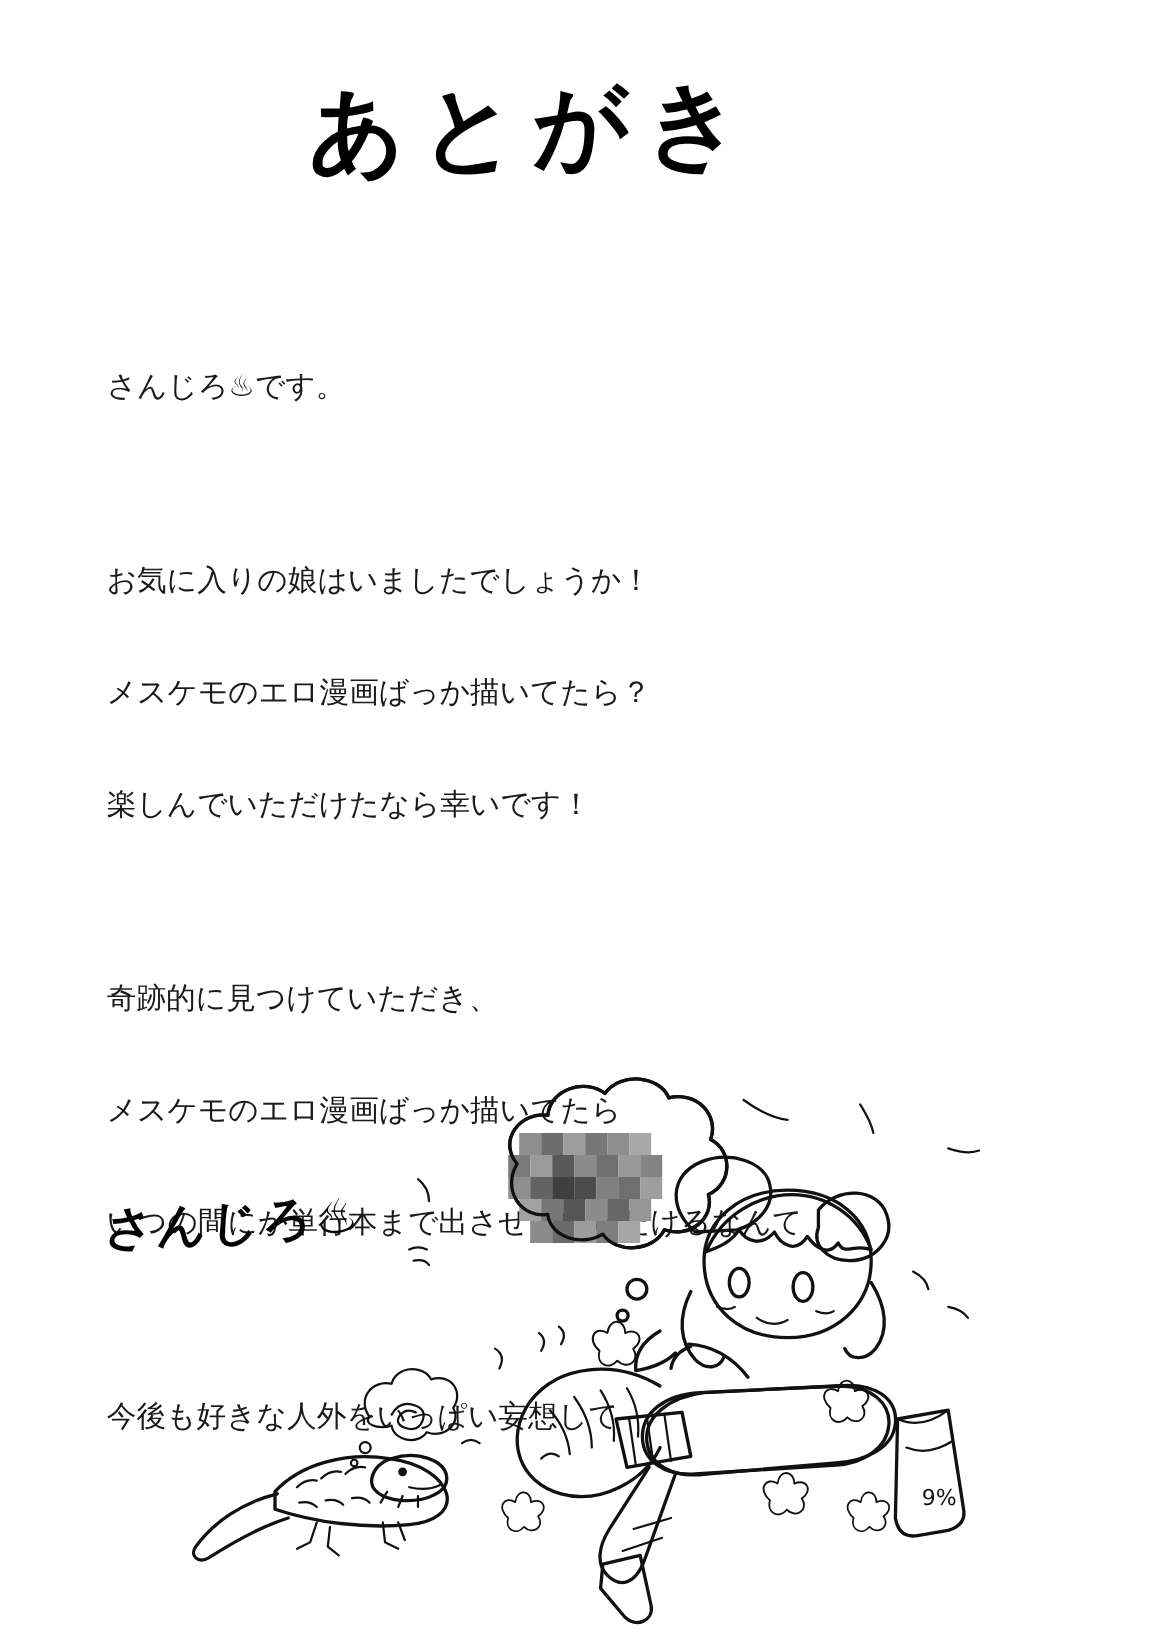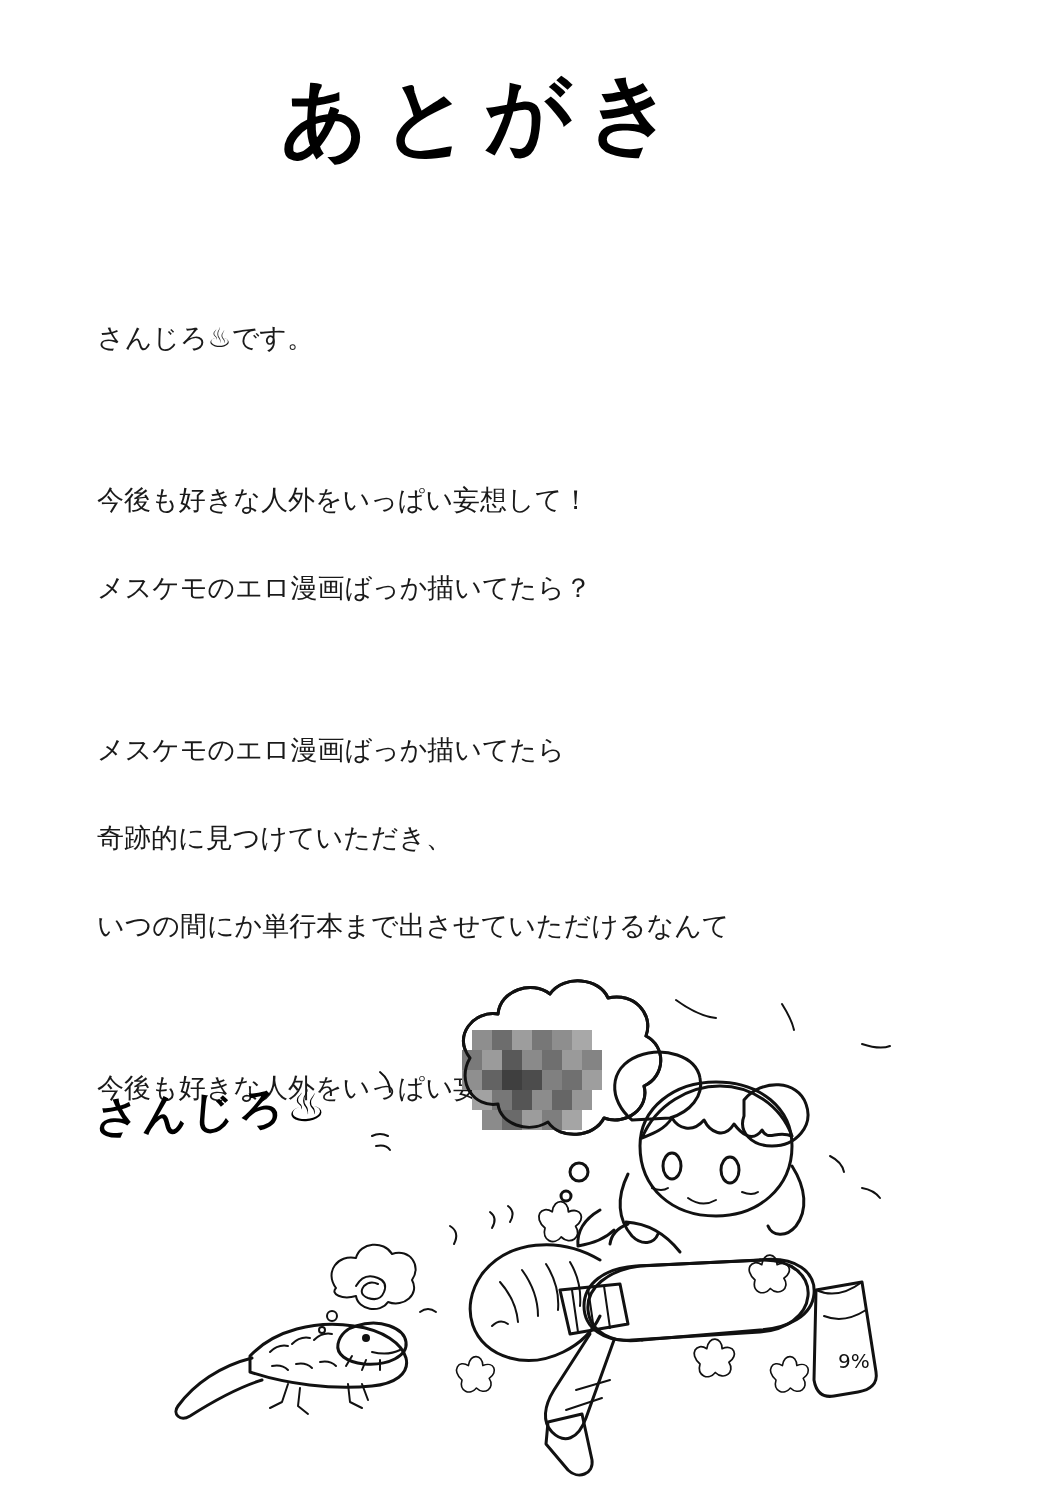--- a/index.html
+++ b/index.html
@@ -39,21 +39,21 @@
     font-size: 27px;
     line-height: 44px;
     color: #1a1a1a;
     font-family: "DejaVu Sans", sans-serif;
   }
   .para {
     margin: 0 0 30px 0;
     white-space: pre-line;
   }
   .para:last-child { margin-bottom: 0; }
-  .para .line { display: block; }
+  .para .line { display: block; margin-top: 14px; }
 
   
   .signature {
     position: absolute;
     left: 95px;
     top: 1082px;
     font-size: 44px;
     font-weight: bold;
     letter-spacing: 3px;
     color: #000;
@@ -84,27 +84,28 @@
 
 <div class="title">あとがき</div>
 
 <div class="body-text">
 
   <p class="para">
     <span class="line">さんじろ♨です。</span>
   </p>
 
   <p class="para">
-    <span class="line">今後も好きな人外をいっぱい妄想して！</span>
+    <span class="line">お気に入りの娘はいましたでしょうか！</span>
     <span class="line">メスケモのエロ漫画ばっか描いてたら？</span>
+    <span class="line">楽しんでいただけたなら幸いです！</span>
   </p>
 
   <p class="para">
+    <span class="line">奇跡的に見つけていただき、</span>
     <span class="line">メスケモのエロ漫画ばっか描いてたら</span>
-    <span class="line">奇跡的に見つけていただき、</span>
     <span class="line">いつの間にか単行本まで出させていただけるなんて</span>
   </p>
 
   <p class="para">
     <span class="line">今後も好きな人外をいっぱい妄想して</span>
     
     
     
   </p>
 

